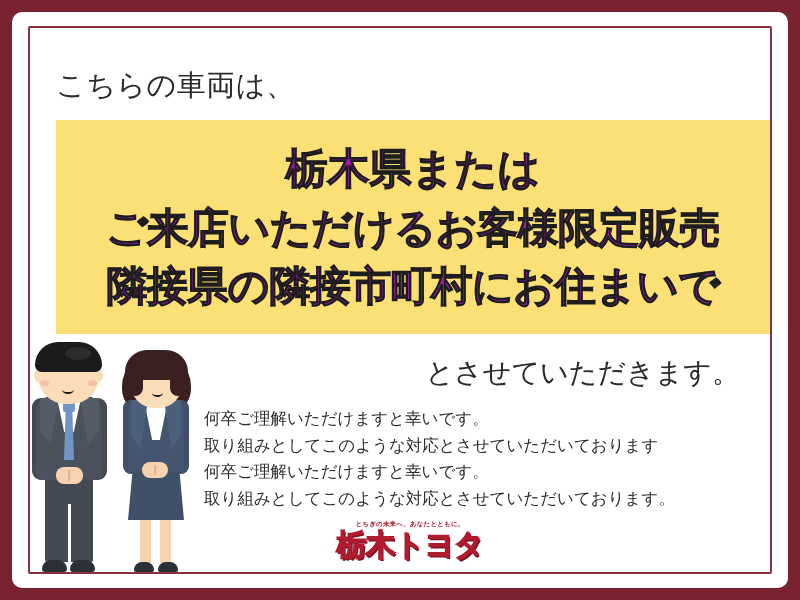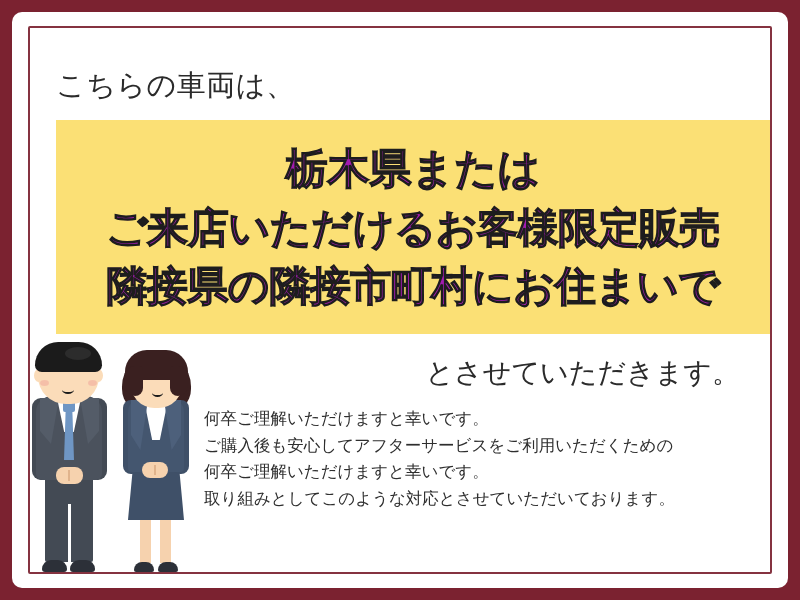--- a/index.html
+++ b/index.html
@@ -374,21 +374,21 @@
       <div class="highlight-band">
         <div class="hl-line">栃木県または</div>
         <div class="hl-line wide">ご来店いただけるお客様限定販売</div>
         <div class="hl-line wide">隣接県の隣接市町村にお住まいで</div>
       </div>
 
       <div class="closing">とさせていただきます。</div>
 
       <div class="body-copy">
         <span class="ln">何卒ご理解いただけますと幸いです。</span>
-        <span class="ln">ご購入後も安心してアフターサービスをご利用いただくための</span>
+        <span class="ln">取り組みとしてこのような対応とさせていただいております</span>
         <span class="ln">何卒ご理解いただけますと幸いです。</span>
         <span class="ln">取り組みとしてこのような対応とさせていただいております。</span>
       </div>
 
       <div class="people">
 
         <div class="person man">
           <div class="legs"></div>
           <div class="leg-split"></div>
           <div class="shoe-l"></div>
@@ -433,16 +433,20 @@
           <div class="eye-l"></div>
           <div class="eye-r"></div>
           <div class="mouth"></div>
           <div class="hair-top"></div>
           <div class="hair-fringe-l"></div>
           <div class="hair-fringe-r"></div>
         </div>
 
       </div>
 
+      <div class="logo">
+        <div class="logo-tagline">とちぎの未来へ、あなたとともに。</div>
+        <div class="logo-mark">栃木トヨタ</div>
+      </div>
 
     </div>
   </div>
 </div>
 
 </body></html>

